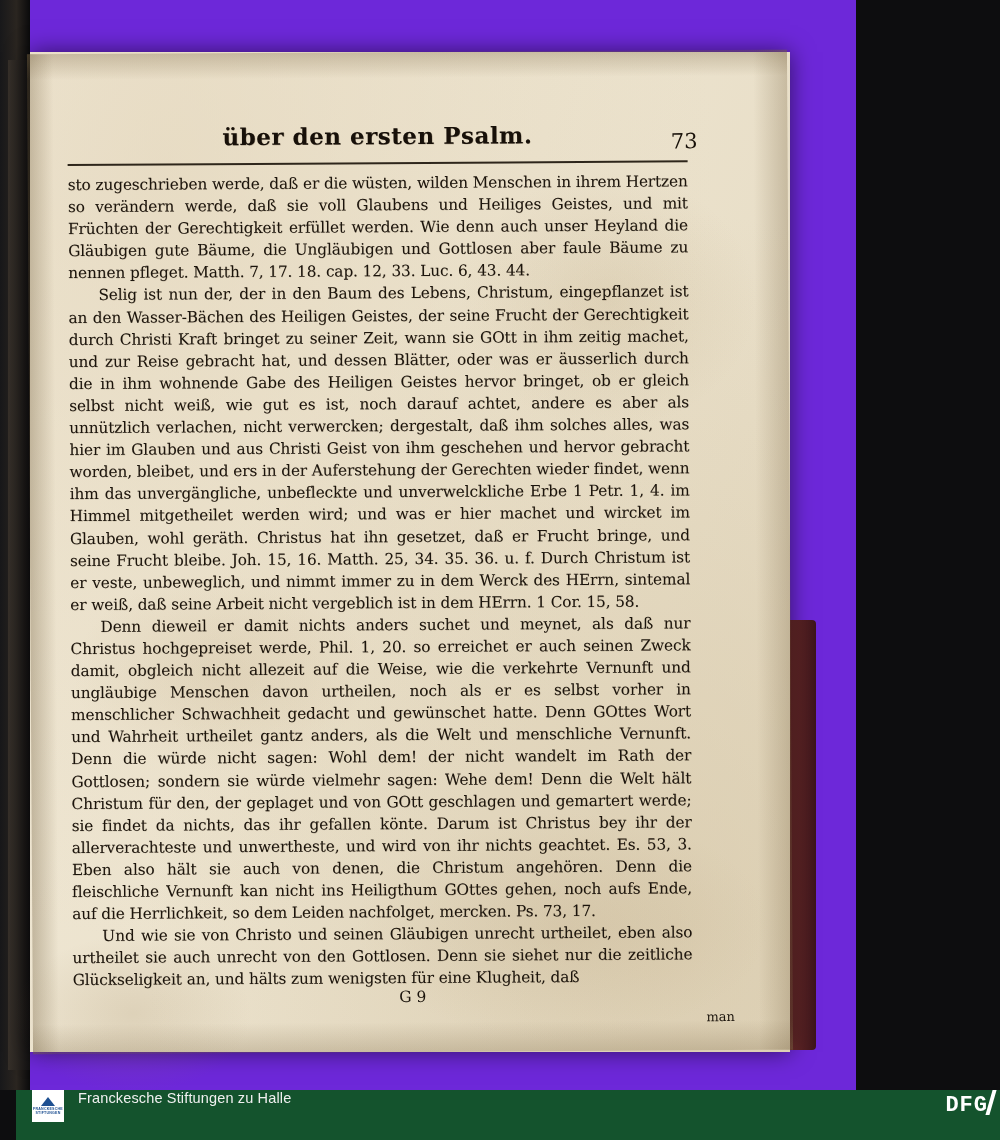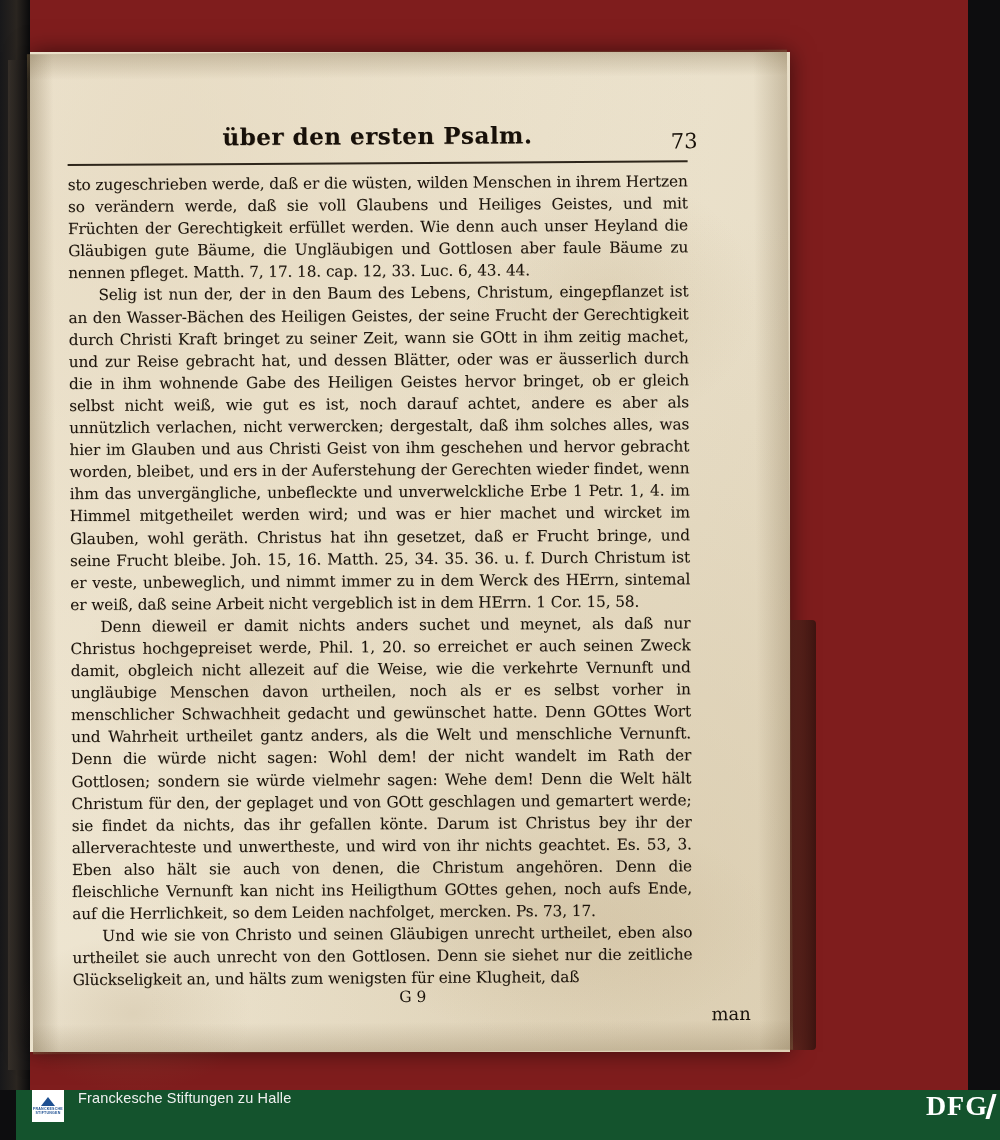--- a/index.html
+++ b/index.html
@@ -12,23 +12,23 @@
     background: #0d0d0f;
     font-family: "Liberation Serif", serif;
     overflow: hidden;
     position: relative;
   }
 
   
   #scan-viewport {
     position: absolute;
     left: 0; top: 0;
-    width: 968px;
+    width: 856px;
     height: 1090px;
-    background: #7f1d1d;
+    background: #6d28d9;
     overflow: hidden;
   }
 
   
   .binding-gutter {
     position: absolute;
     left: 0; top: 0;
     width: 30px;
     height: 1090px;
     background: linear-gradient(to right, #18181a 0%, #2a2520 55%, #0a0a0b 100%);
@@ -159,23 +159,23 @@
     display: flex;
     align-items: baseline;
     justify-content: center;
     font-family: "DejaVu Serif", "Liberation Serif", serif;
     font-size: 15.3px;
     color: #1b140c;
   }
   .page-foot .signature { font-size: 15.5px; }
   .page-foot .catchword {
     position: absolute;
-    right: 2px;
+    right: 18px;
     bottom: -20px;
-    font-size: 18px;
+    font-size: 13px;
     margin-top: 20px;
   }
 
   
   #page-rotate {
     transform: rotate(-0.35deg);
     transform-origin: 50% 50%;
     position: absolute;
     inset: 0;
   }
@@ -219,23 +219,23 @@
     font-weight: bold;
   }
   .institution {
     font-family: "Liberation Sans", sans-serif;
     font-size: 14.5px;
     color: #f0f0f0;
     letter-spacing: .15px;
   }
   .dfg-mark {
     margin-left: auto;
-    font-family: Liberation Serif, serif;
+    font-family: Liberation Mono, monospace;
     font-weight: bold;
-    font-size: 28px;
+    font-size: 22px;
     letter-spacing: 1px;
     color: #ffffff;
     position: relative;
     padding-right: 2px;
   }
   .dfg-mark .slash {
     display: inline-block;
     width: 0;
     border-left: 4px solid #ffffff;
     height: 25px;

